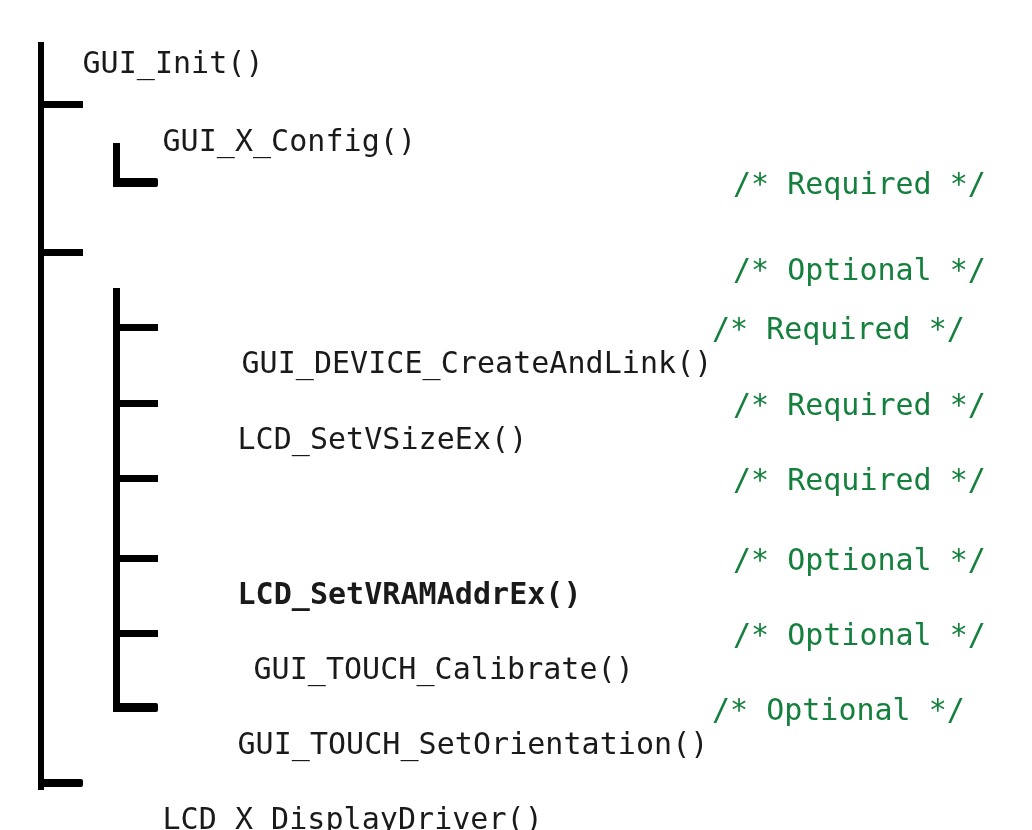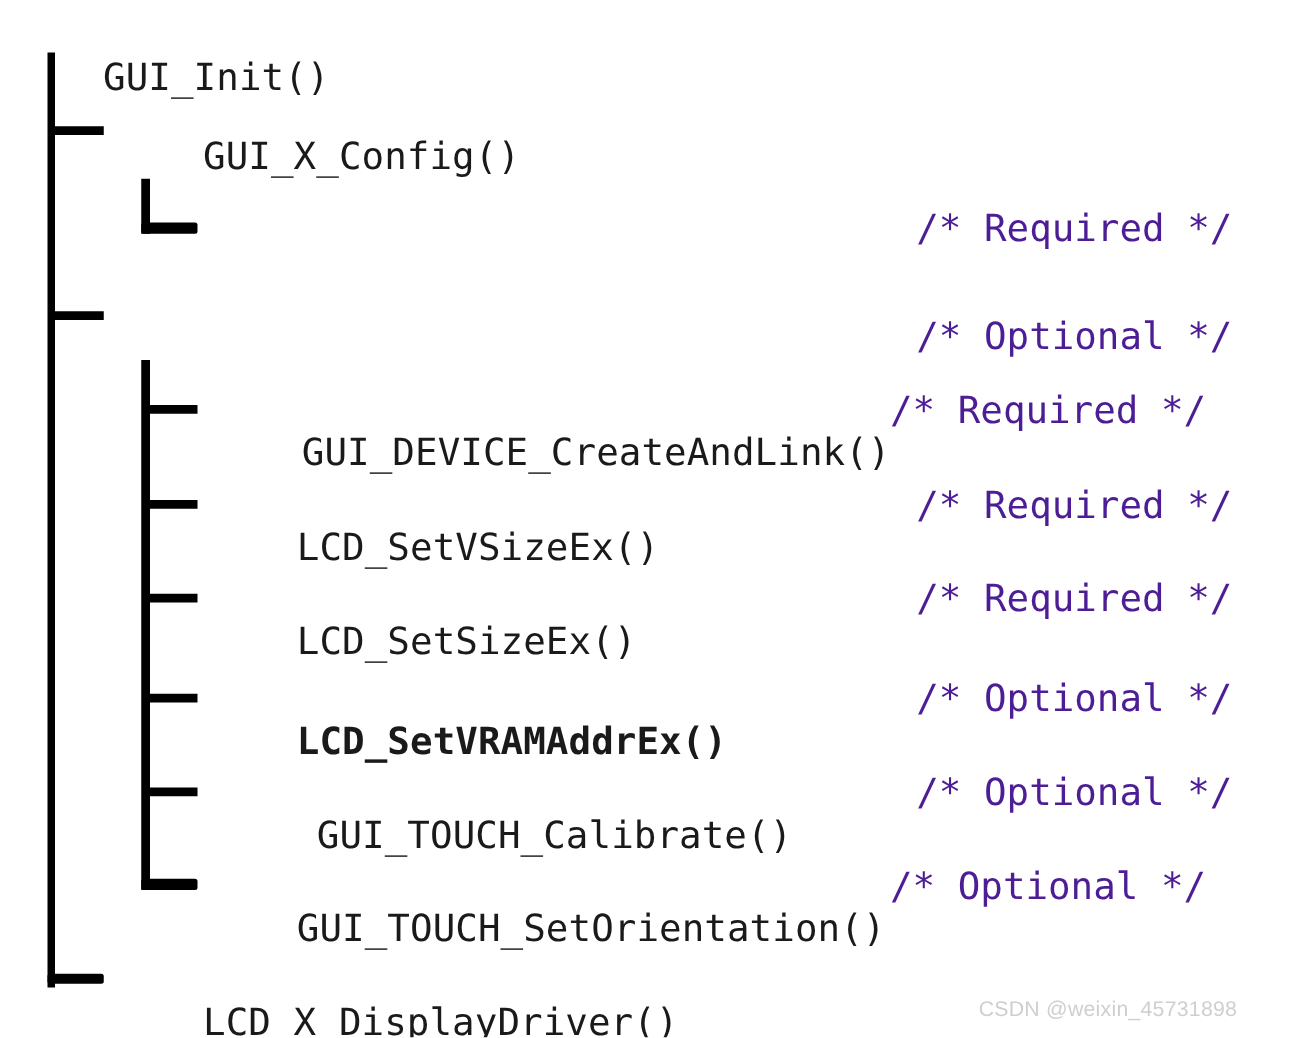--- a/index.html
+++ b/index.html
@@ -29,21 +29,21 @@
   }
   .row .name {
     white-space: pre;
   }
   .comment {
     position: absolute;
     white-space: pre;
     font-family: "DejaVu Sans Mono", "Liberation Mono", monospace;
     font-size: 30px;
     line-height: 34px;
-    color: #4c1d95;
+    color: #15803d;
     text-align: center;
   }
   
   .trunk {
     position: absolute;
     background: #000000;
   }
   .tee {
     position: absolute;
     background: #000000;
@@ -83,41 +83,38 @@
   <div class="tee" style="left:120px; top:324px; width:38px; height:7px;"></div>
   <div class="tee" style="left:120px; top:400px; width:38px; height:7px;"></div>
   <div class="tee" style="left:120px; top:475px; width:38px; height:7px;"></div>
   <div class="tee" style="left:120px; top:555px; width:38px; height:7px;"></div>
   <div class="tee" style="left:120px; top:630px; width:38px; height:7px;"></div>
 
   <div class="row" style="left:10px; top:12px;">
     <span class="name">GUI_Init()</span>
   </div>
 
-  <div class="row" style="left:90px; top:75px;">
+  <div class="row" style="left:90px; top:90px;">
     <span class="name">GUI_X_Config()</span>
   </div>
 
   <div class="comment" style="left:733px; top:167px;">/* Required */</div>
 
   <div class="comment" style="left:733px; top:253px;">/* Optional */</div>
 
   <div class="row" style="left:169px; top:312px;">
     <span class="name">GUI_DEVICE_CreateAndLink()</span>
   </div>
   <div class="comment" style="left:712px; top:312px;">/* Required */</div>
 
   <div class="row" style="left:165px; top:388px;">
     <span class="name">LCD_SetVSizeEx()</span>
   </div>
   <div class="comment" style="left:733px; top:388px;">/* Required */</div>
 
-  <div class="row" style="left:165px; top:463px;">
-    <span class="name">LCD_SetSizeEx()</span>
-  </div>
   <div class="comment" style="left:733px; top:463px;">/* Required */</div>
 
   <div class="row" style="left:165px; top:543px;font-weight:bold;">
     <span class="name">LCD_SetVRAMAddrEx()</span>
   </div>
   <div class="comment" style="left:733px; top:543px;">/* Optional */</div>
 
   <div class="row" style="left:181px; top:618px;">
     <span class="name">GUI_TOUCH_Calibrate()</span>
   </div>
@@ -125,15 +122,14 @@
 
   <div class="row" style="left:165px; top:693px;">
     <span class="name">GUI_TOUCH_SetOrientation()</span>
   </div>
   <div class="comment" style="left:712px; top:693px;">/* Optional */</div>
 
   <div class="row" style="left:90px; top:768px;">
     <span class="name">LCD_X_DisplayDriver()</span>
   </div>
 
-  <div class="watermark" style="left:783px; top:798px;">CSDN @weixin_45731898</div>
 
 </div>
 
 </body></html>

